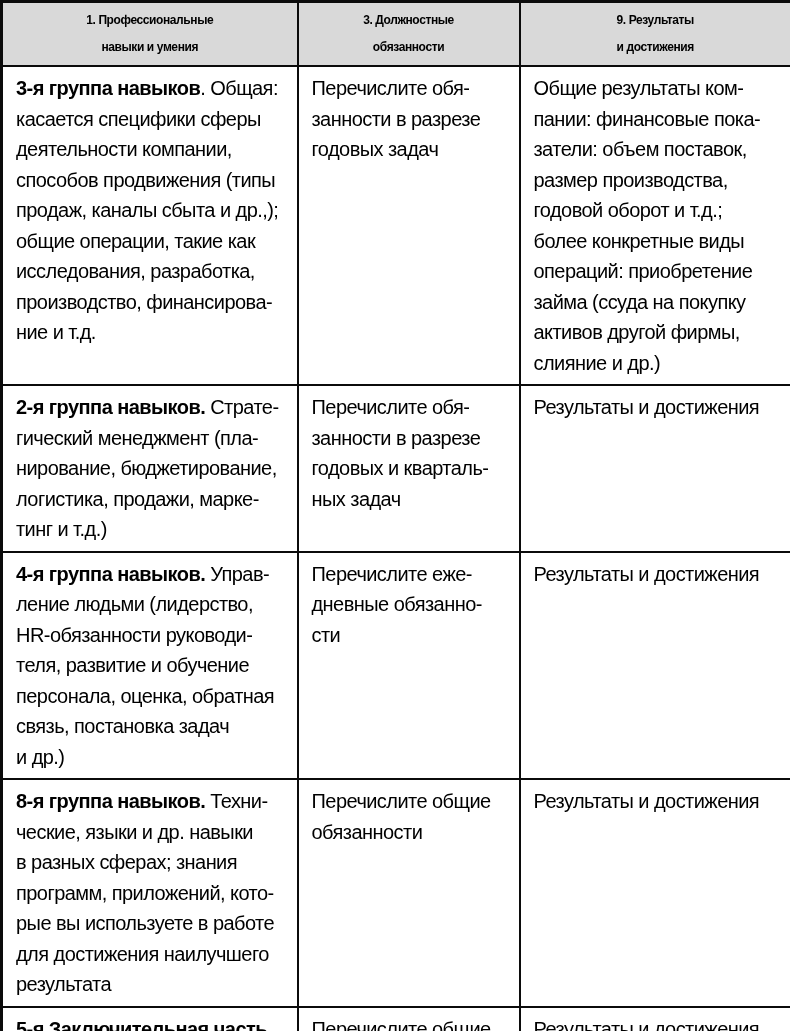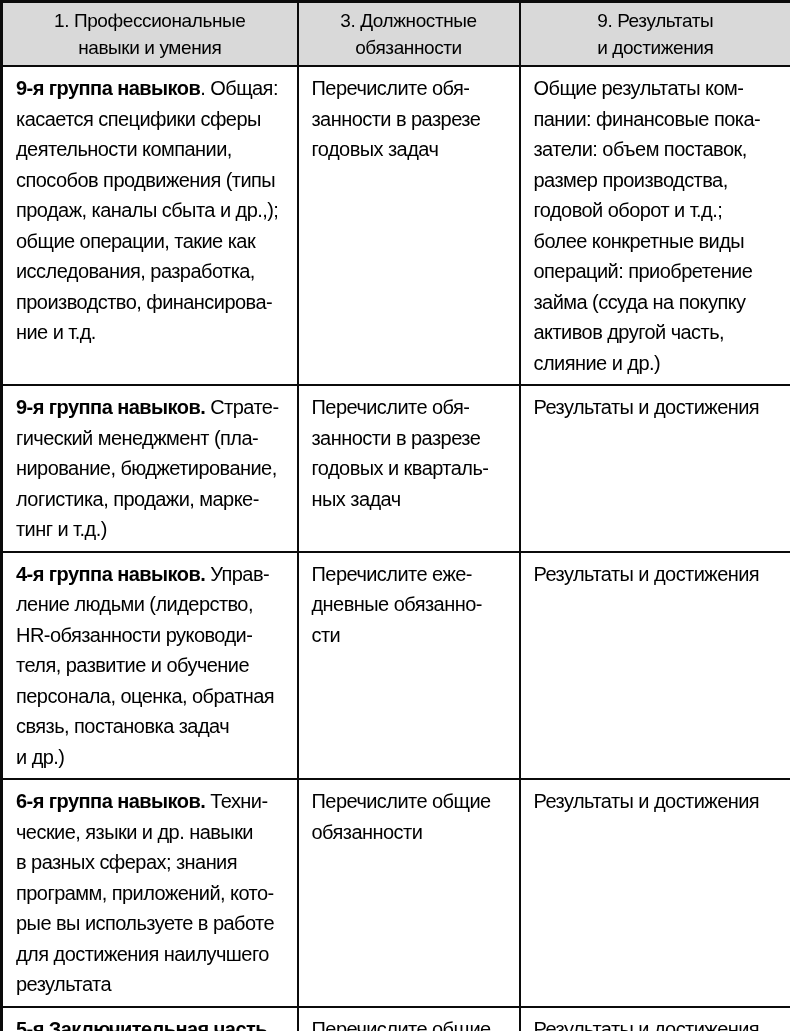--- a/index.html
+++ b/index.html
@@ -25,22 +25,22 @@
     overflow: hidden;
   }
   th {
     background: #d9d9d9;
     vertical-align: middle;
     text-align: center;
     padding: 4px 6px;
   }
   .hdr-txt {
     white-space: pre-line;
-    font-weight: 400;
-    font-size: 19px;
+    font-weight: 700;
+    font-size: 12px;
     line-height: 27px;
     letter-spacing: -0.4px;
   }
   td {
     padding: 6px 8px 6px 13px;
     background: #ffffff;
   }
   .txt {
     white-space: pre-line;
     font-size: 20px;
@@ -76,21 +76,21 @@
         </th>
       <th>
           <div class="hdr-txt">9. Результаты
 и достижения</div>
         </th>
     </tr>
   </thead>
   <tbody>
     <tr class="row-1">
       <td>
-          <div class="txt"><b>9-я группа навыков</b><span>. Общая:
+          <div class="txt"><b>3-я группа навыков</b><span>. Общая:
 касается специфики сферы
 деятельности компании,
 способов продвижения (типы
 продаж, каналы сбыта и др.,);
 общие операции, такие как
 исследования, разработка,
 производство, финансирова-
 ние и т.д.</span></div>
         </td>
       <td>
@@ -100,27 +100,27 @@
         </td>
       <td>
           <div class="txt">Общие результаты ком-
 пании: финансовые пока-
 затели: объем поставок,
 размер производства,
 годовой оборот и т.д.;
 более конкретные виды
 операций: приобретение
 займа (ссуда на покупку
-активов другой часть,
+активов другой фирмы,
 слияние и др.)</div>
         </td>
     </tr>
     <tr class="row-2">
       <td>
-          <div class="txt"><b>9-я группа навыков.</b><span> Страте-
+          <div class="txt"><b>2-я группа навыков.</b><span> Страте-
 гический менеджмент (пла-
 нирование, бюджетирование,
 логистика, продажи, марке-
 тинг и т.д.)</span></div>
         </td>
       <td>
           <div class="txt">Перечислите обя-
 занности в разрезе
 годовых и кварталь-
 ных задач</div>
@@ -143,21 +143,21 @@
           <div class="txt">Перечислите еже-
 дневные обязанно-
 сти</div>
         </td>
       <td>
           <div class="txt">Результаты и достижения</div>
         </td>
     </tr>
     <tr class="row-4">
       <td>
-          <div class="txt"><b>6-я группа навыков.</b><span> Техни-
+          <div class="txt"><b>8-я группа навыков.</b><span> Техни-
 ческие, языки и др. навыки
 в разных сферах; знания
 программ, приложений, кото-
 рые вы используете в работе
 для достижения наилучшего
 результата</span></div>
         </td>
       <td>
           <div class="txt">Перечислите общие
 обязанности</div>

